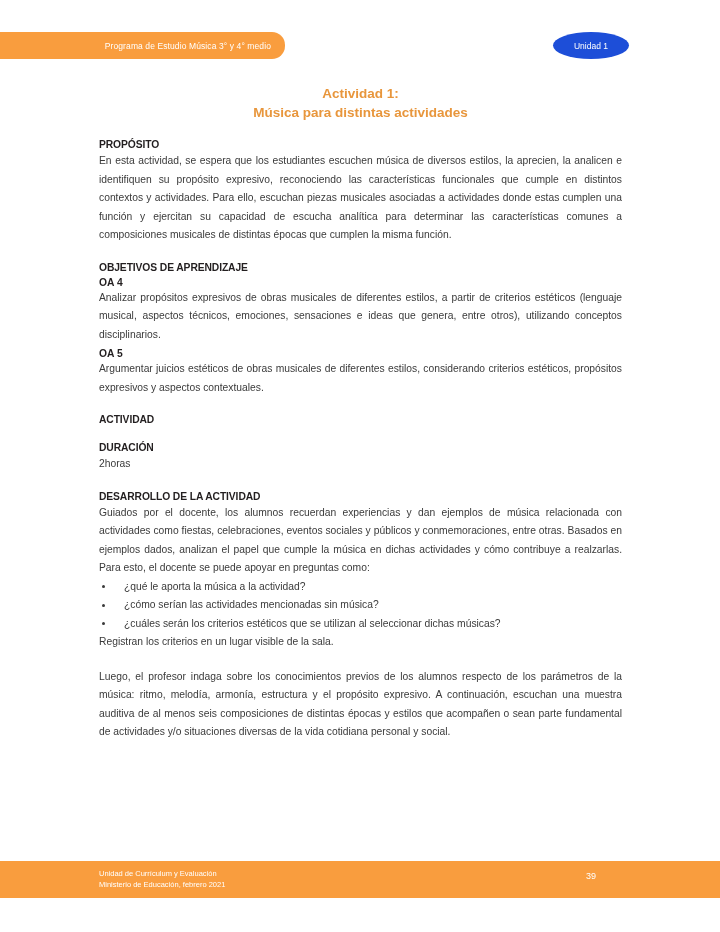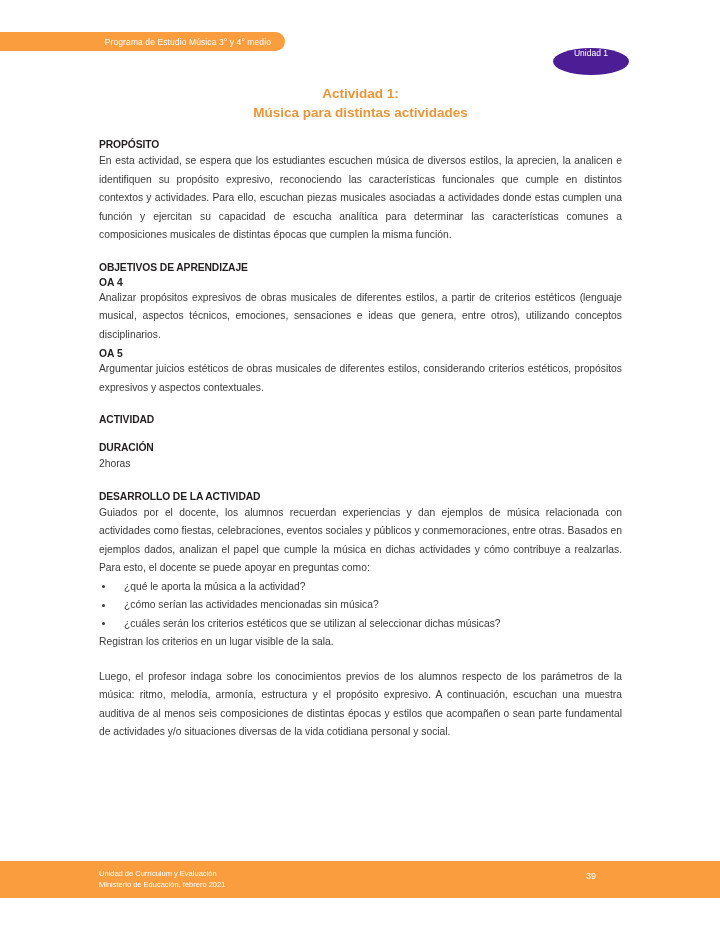--- a/index.html
+++ b/index.html
@@ -15,47 +15,47 @@
     position: relative;
     overflow: hidden;
   }
 
   
   .header-bar {
     position: absolute;
     left: 0;
     top: 32px;
     width: 285px;
-    height: 19px;
+    height: 27px;
     background: #f99d3e;
     border-top-right-radius: 13px;
     border-bottom-right-radius: 13px;
     display: flex;
     align-items: center;
     justify-content: flex-end;
     box-sizing: border-box;
     padding-right: 14px;
   }
   .header-bar-text {
     color: #ffffff;
     font-size: 8.5px;
     letter-spacing: 0.1px;
     white-space: nowrap;
   }
 
   .unit-badge {
     position: absolute;
     left: 553px;
-    top: 48px;
+    top: 32px;
     width: 76px;
     height: 27px;
-    background: #4c1d95;
+    background: #1d4ed8;
     border-radius: 50%;
     display: flex;
-    align-items: flex-start;
+    align-items: center;
     justify-content: center;
   }
   .unit-badge-text {
     color: #ffffff;
     font-size: 8.5px;
     white-space: nowrap;
   }
 
   
   .page {

